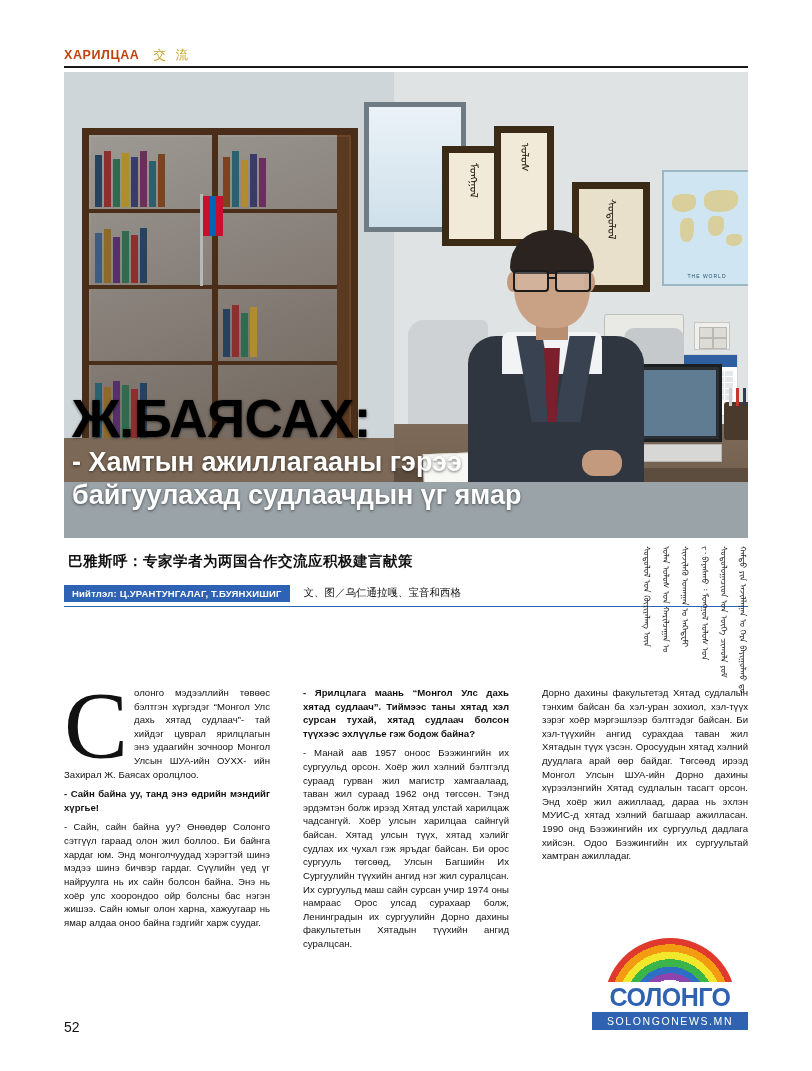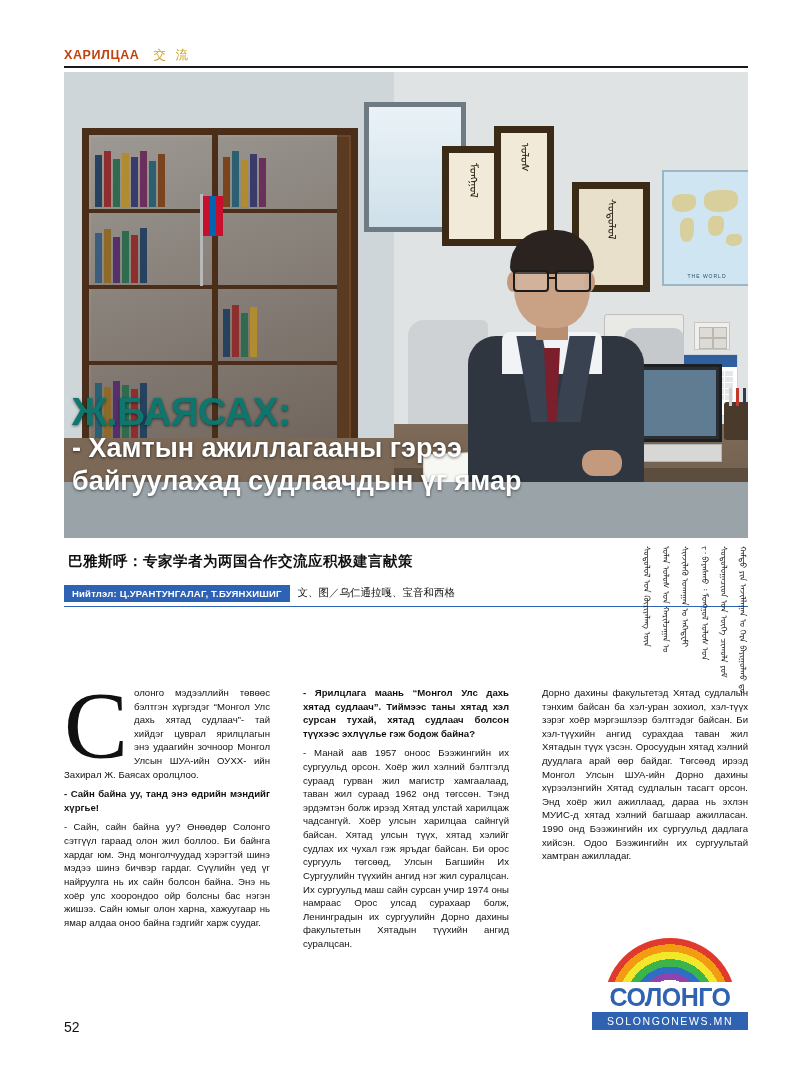--- a/index.html
+++ b/index.html
@@ -179,23 +179,23 @@
   
   .hl-block {
     position: absolute;
     left: 64px;
     top: 392px;
     width: 684px;
     padding: 0;
   }
   .hl-name {
     margin-left: 8px;
-    font-size: 39px;
+    font-size: 53px;
     font-weight: bold;
-    color: #0f766e;
+    color: #000000;
     letter-spacing: -0.5px;
     line-height: 1.02;
     text-shadow: 0 1px 3px rgba(0,0,0,0.55);
   }
   .hl-line {
     margin-left: 8px;
     font-size: 27px;
     font-weight: bold;
     color: #ffffff;
     line-height: 1.22;
@@ -228,21 +228,21 @@
   .byline .bar {
     background: #2e62b5;
     color: #fff;
     font-size: 9.5px;
     font-weight: bold;
     padding: 3px 8px;
     letter-spacing: 0.2px;
     white-space: nowrap;
   }
   .byline .cn-credit {
-    margin-left: 8px;
+    margin-left: 14px;
     font-size: 10.5px;
     color: #111;
     font-family: "DejaVu Sans", sans-serif;
   }
   .byline-rule {
     position: absolute;
     left: 64px;
     top: 606px;
     width: 684px;
     height: 1px;

